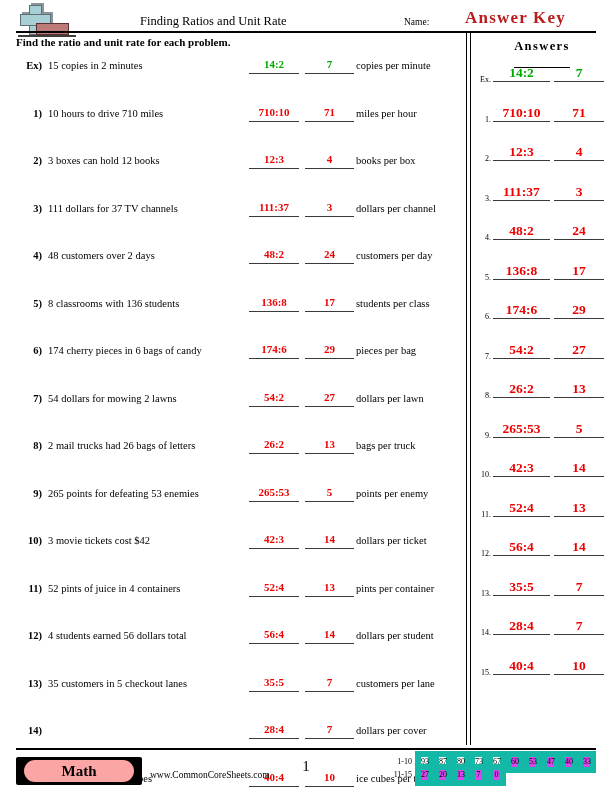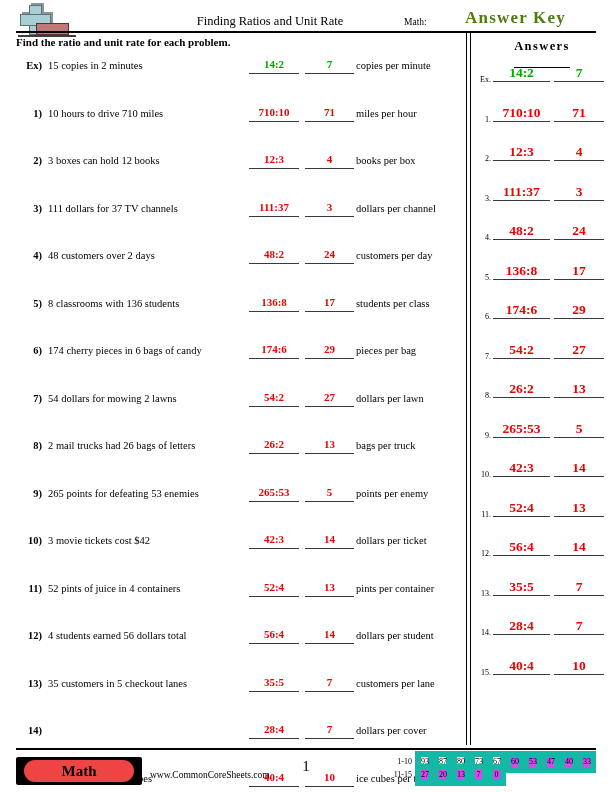--- a/index.html
+++ b/index.html
@@ -19,24 +19,24 @@
   .logo-cross-shadow2 { position:absolute; left: 4px; top: 10px; width: 31px; height: 11px; background:#8a9499; }
   .logo-cross-v { position: absolute; left: 11px; top: 3px; width: 13px; height: 30px;
                   background: #a8ced6; border: 1px solid #5f6f75; }
   .logo-cross-h { position: absolute; left: 2px; top: 12px; width: 31px; height: 12px;
                   background: #a8ced6; border: 1px solid #5f6f75; }
   .logo-book { position: absolute; left: 18px; top: 21px; width: 33px; height: 12px;
                background: #bc7a78; border: 1px solid #5a3030; }
   .logo-base { position: absolute; left: 0px; top: 33px; width: 58px; height: 2px; background: #3c3c3c; }
 
   .doc-title { position: absolute; left: 140px; top: 14px; width: 260px;
-               text-align: center; font-size: 12.5px; }
+               font-size: 12.5px; }
   .name-label { position: absolute; left: 404px; top: 17px; font-size: 9.5px; }
   .answer-key { position: absolute; left: 465px; top: 8px; font-size: 17px;
-                font-weight: bold; color: #4d7c0f; letter-spacing: 1.2px;
+                font-weight: bold; color: #b91c1c; letter-spacing: 1.2px;
                 font-family: "Liberation Serif", serif; }
 
   .rule-top { position: absolute; left: 16px; top: 31px; width: 580px; height: 0;
               border-top: 2px solid #000; }
 
   .instructions { position: absolute; left: 16px; top: 36px; font-size: 11px;
                   font-weight: bold; }
 
   
   .divider-a { position: absolute; left: 466px; top: 33px; width: 1px; height: 712px; background: #000; }
@@ -69,21 +69,21 @@
   .acell.r1 { left: 21px; width: 57px; }
   .acell.r2 { left: 82px; width: 50px; }
 
   
   .rule-bottom { position: absolute; left: 16px; top: 748px; width: 580px; height: 0;
                  border-top: 2px solid #000; }
   .footer { position: absolute; left: 0; top: 752px; width: 612px; height: 40px; }
   .mathbox { position: absolute; left: 16px; top: 5px; width: 126px; height: 28px;
              background: #000; border-radius: 2px; }
   .mathoval { position: absolute; left: 8px; top: 3px; width: 110px; height: 22px;
-              background: #ef4444; border-radius: 11px; display: flex;
+              background: #fca5a5; border-radius: 11px; display: flex;
               align-items: center; justify-content: center;
               font-size: 15px; font-weight: bold; }
   .site { position: absolute; left: 150px; top: 18px; font-size: 9.5px; }
   .pageno { position: absolute; left: 306px; top: 6px; font-size: 15px;
             transform: translateX(-50%); }
 
   .scorebox { position: absolute; right: 16px; top: 4px; }
   .scorerow { display: flex; align-items: center; height: 12px; margin-bottom: 1px; }
   .scorelabel { width: 30px; text-align: right; padding-right: 4px; font-size: 8px; line-height: 12px; }
   .scorecell { width: 19px; border: 6px solid #14b8a6; margin-left: -1px;
@@ -98,21 +98,21 @@
   <div class="header">
     <div class="logo-mark">
       <div class="logo-cross-shadow"></div>
       <div class="logo-cross-shadow2"></div>
       <div class="logo-cross-v"></div>
       <div class="logo-cross-h"></div>
       <div class="logo-book"></div>
       <div class="logo-base"></div>
     </div>
     <div class="doc-title">Finding Ratios and Unit Rate</div>
-    <div class="name-label">Math:</div>
+    <div class="name-label">Name:</div>
     <div class="answer-key">Answer Key</div>
   </div>
 
   <div class="rule-top"></div>
   <div class="instructions">Find the ratio and unit rate for each problem.</div>
 
   <div class="divider-a"></div>
   <div class="divider-b"></div>
 
   <div class="problems" id="problems">

